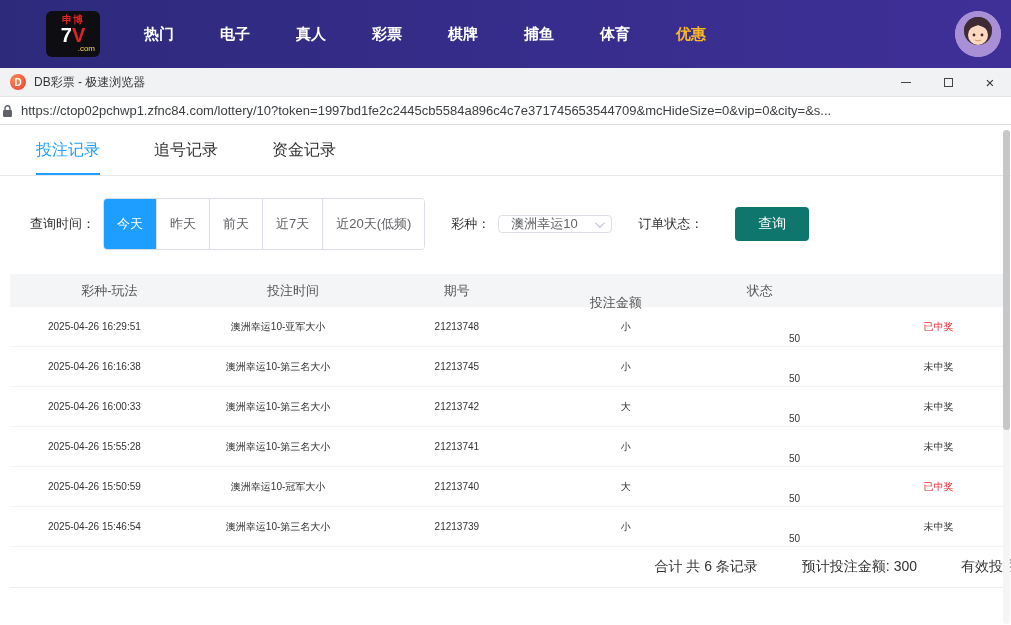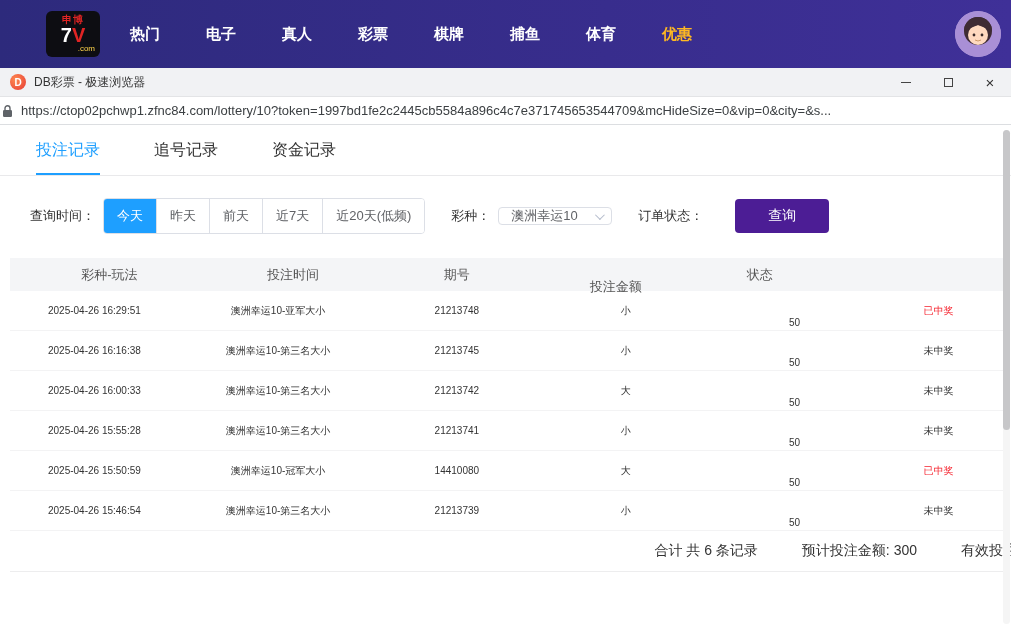--- a/index.html
+++ b/index.html
@@ -6,21 +6,21 @@
   html,body { width:1011px; height:625px; overflow:hidden; }
   body { font-family:"Liberation Sans","DejaVu Sans",sans-serif; background:#fff; position:relative; }
 
   
   .navbar { height:68px; background:linear-gradient(90deg,#2d2a7c 0%,#382d8d 60%,#3f3098 100%); display:flex; align-items:center; }
   .logo { width:54px; height:46px; margin-left:46px; background:#0d0d12; border-radius:6px; display:flex; flex-direction:column; align-items:center; justify-content:center; line-height:1; cursor:pointer; }
   .logo-top { color:#e02424; font-size:10px; font-weight:bold; letter-spacing:1px; }
   .logo-main { color:#fff; font-size:20px; font-weight:bold; }
   .logo-main .v { color:#e02424; }
   .logo-sub { color:#ffd54a; font-size:8px; align-self:flex-end; margin-right:5px; }
-  .nav-items { display:flex; margin-left:30px; gap:46px; }
+  .nav-items { display:flex; margin-left:44px; gap:46px; }
   .nav-item { color:#fff; font-size:15px; font-weight:bold; cursor:pointer; white-space:nowrap; }
   .nav-item.highlight { color:#ffb822; }
   .avatar { margin-left:auto; margin-right:10px; width:46px; height:46px; border-radius:50%; overflow:hidden; background:#b39ddb; cursor:pointer; flex:none; }
 
   
   .titlebar { height:29px; background:#f1f2f4; display:flex; align-items:center; padding-left:10px; border-bottom:1px solid #e3e4e6; }
   .app-icon { width:16px; height:16px; border-radius:50%; background:radial-gradient(circle at 35% 35%,#ff8a50,#e53935); color:#fff; font-size:10px; font-weight:bold; display:flex; align-items:center; justify-content:center; }
   .win-title { font-size:12px; color:#333; margin-left:8px; flex:1; }
   .win-btns { display:flex; height:100%; }
   .win-btn { width:42px; height:100%; display:flex; align-items:center; justify-content:center; cursor:pointer; color:#333; }
@@ -37,29 +37,29 @@
   .content { position:relative; height:499px; background:#fff; }
 
   .tabs { display:flex; gap:54px; padding-left:36px; height:51px; align-items:flex-start; border-bottom:1px solid #e9e9eb; }
   .tab { font-size:16px; color:#333; cursor:pointer; height:100%; display:flex; align-items:center; position:relative; }
   .tab.active { color:#1e9fff; }
   .tab.active::after { content:""; position:absolute; left:0; right:0; bottom:0; height:2px; background:#1e9fff; }
 
   .filters { display:flex; align-items:center; margin:22px 0 0 30px; font-size:13px; color:#333; }
   .flabel { margin-right:8px; white-space:nowrap; }
   .btn-group { display:flex; border:1px solid #dcdfe6; border-radius:4px; overflow:hidden; }
-  .opt { padding:0 13px; height:34px; display:flex; align-items:center; background:#fff; color:#606266; border-left:1px solid #dcdfe6; cursor:pointer; white-space:nowrap; font-size:13px; }
+  .opt { padding:0 13px; height:50px; display:flex; align-items:center; background:#fff; color:#606266; border-left:1px solid #dcdfe6; cursor:pointer; white-space:nowrap; font-size:13px; }
   .opt:first-child { border-left:none; }
   .opt.active { background:#1e9fff; color:#fff; border-color:#1e9fff; }
   .select { height:18px; border:1px solid #dcdfe6; border-radius:4px; display:flex; align-items:center; justify-content:space-between; padding:0 9px 0 12px; color:#606266; background:#fff; cursor:pointer; }
   .sel-lottery { width:114px; margin-right:26px; }
   .sel-status { width:98px; }
   .chevron { width:7px; height:7px; border-right:1px solid #b4bccc; border-bottom:1px solid #b4bccc; transform:rotate(45deg) translateY(-2px); }
   .sp { margin-left:26px; }
-  .query-btn { margin-left:24px; width:94px; height:34px; background:#4c1d95; color:#fff; font-size:14px; border:none; border-radius:4px; display:flex; align-items:center; justify-content:center; cursor:pointer; }
+  .query-btn { margin-left:24px; width:74px; height:34px; background:#0f766e; color:#fff; font-size:14px; border:none; border-radius:4px; display:flex; align-items:center; justify-content:center; cursor:pointer; }
 
   .table { margin:24px 8px 0 10px; }
   .trow { display:flex; align-items:center; }
   .thead { background:#f4f5f7; height:33px; color:#555; font-size:13px; }
   .tbody-row { height:40px; font-size:10px; color:#333; border-bottom:1px solid #f3f3f4; }
   .cell { text-align:center; white-space:nowrap; overflow:hidden; }
   .c0{width:17%;} .c1{width:20%;} .c2{width:16%;} .c3{width:18%;} .c4{width:16%;margin-top:24px;} .c5{width:13%;}
   .status { color:#333; }
   .status.won { color:#f5222d; }
 
@@ -191,21 +191,21 @@
       <span class="cell c0">2025-04-26 15:55:28</span>
       <span class="cell c1">澳洲幸运10-第三名大小</span>
       <span class="cell c2">21213741</span>
       <span class="cell c3">小</span>
       <span class="cell c4">50</span>
       <span class="cell c5 status">未中奖</span>
     </div>
     <div class="trow tbody-row">
       <span class="cell c0">2025-04-26 15:50:59</span>
       <span class="cell c1">澳洲幸运10-冠军大小</span>
-      <span class="cell c2">14410080</span>
+      <span class="cell c2">21213740</span>
       <span class="cell c3">大</span>
       <span class="cell c4">50</span>
       <span class="cell c5 status won">已中奖</span>
     </div>
     <div class="trow tbody-row">
       <span class="cell c0">2025-04-26 15:46:54</span>
       <span class="cell c1">澳洲幸运10-第三名大小</span>
       <span class="cell c2">21213739</span>
       <span class="cell c3">小</span>
       <span class="cell c4">50</span>

